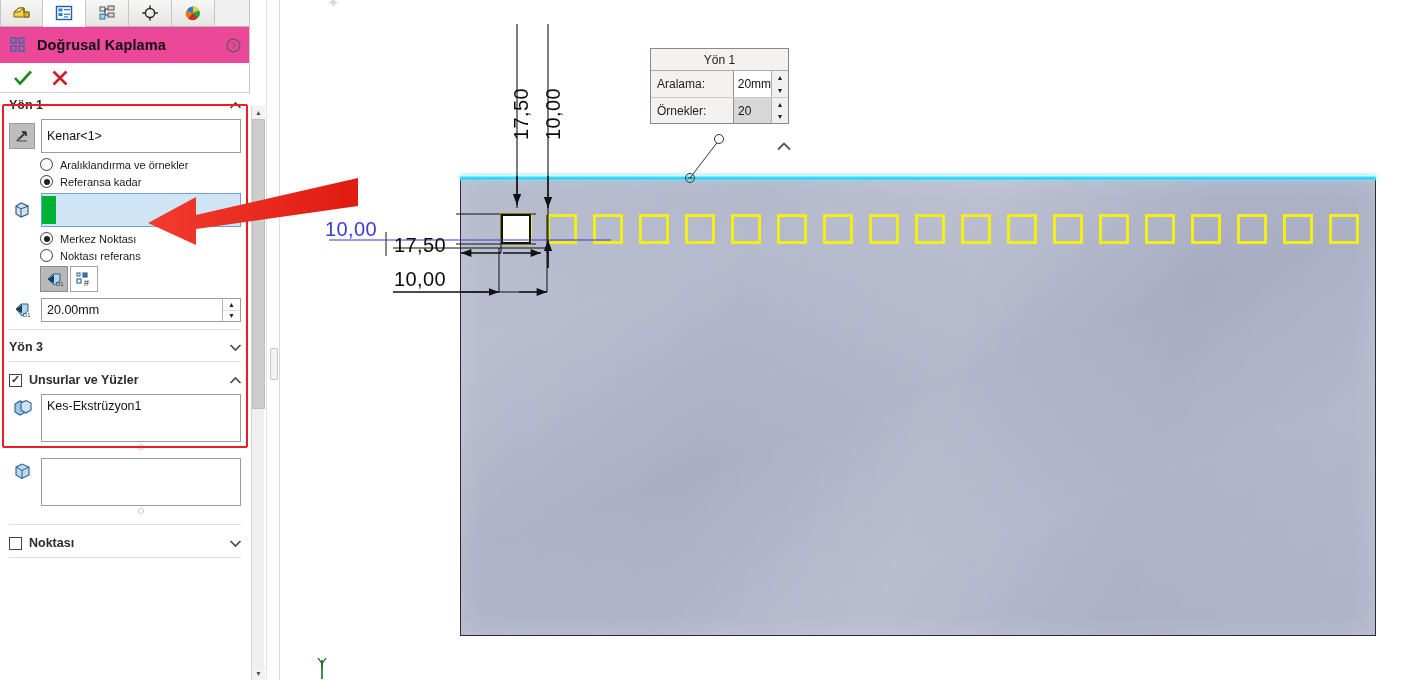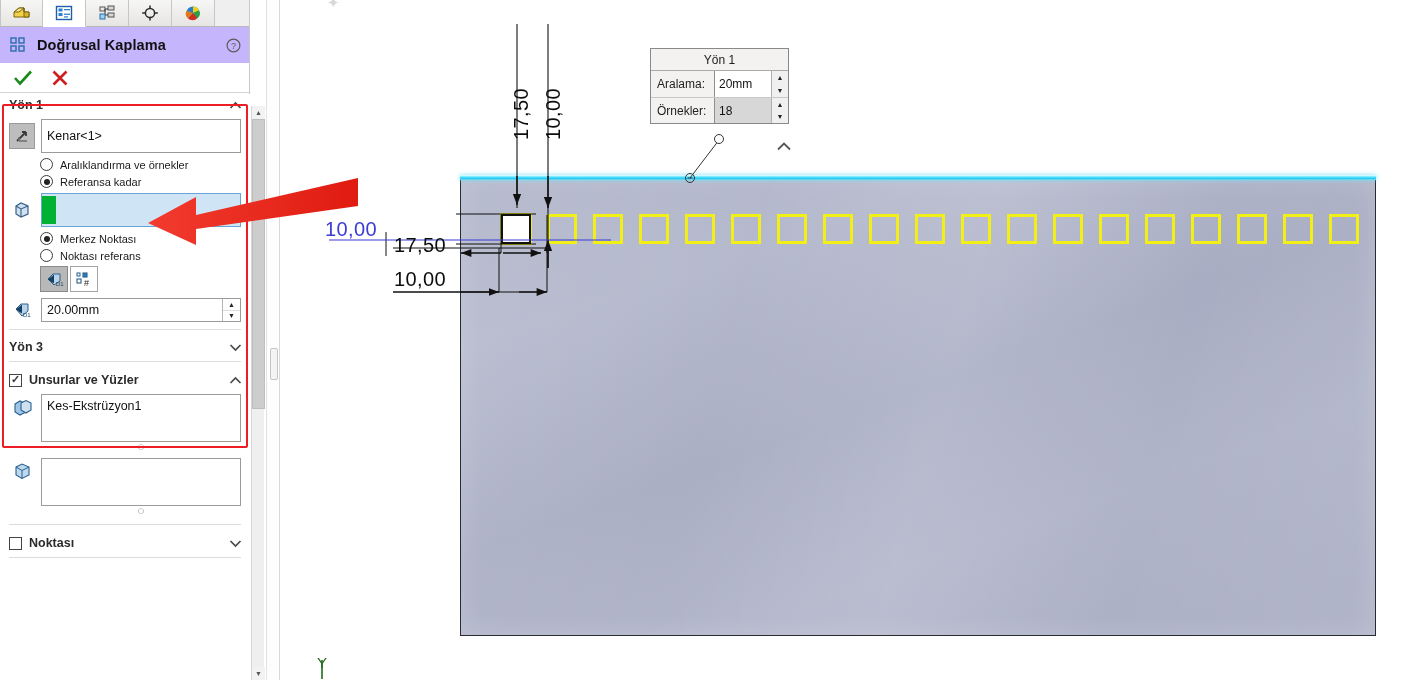--- a/index.html
+++ b/index.html
@@ -36,21 +36,21 @@
   .pm-tab:first-child { border-left: 1px solid #c6c6c6; }
   .pm-tab.active {
     background: #ffffff;
     border-bottom: 1px solid #ffffff;
     margin-bottom: -1px;
   }
 
   #pm-title {
     height: 36px; display: flex; align-items: center;
     padding: 0 8px 0 10px; gap: 9px;
-    background: #c4b5fd;
+    background: #ec4899;
   }
   #pm-title .ttl {
     font-size: 14.5px; font-weight: bold; letter-spacing: .1px;
     color: #111;
   }
   #pm-help { margin-left: auto; cursor: pointer; }
 
   #pm-okrow {
     height: 30px; display: flex; align-items: center; gap: 18px;
     padding-left: 13px;
@@ -244,21 +244,21 @@
     font-size: 12px;
     z-index: 20;
   }
   #fly .fly-ttl {
     height: 22px; display: flex; align-items: center; justify-content: center;
     border-bottom: 1px solid #aaa; color: #222;
   }
   .fly-row { display: flex; align-items: stretch; height: 26px; }
   .fly-row + .fly-row { border-top: 1px solid #c9c9c9; }
   .fly-lab {
-    width: 63px; display: flex; align-items: center;
+    width: 82px; display: flex; align-items: center;
     padding-left: 6px; color: #222;
   }
   .fly-in {
     flex: 1; display: flex; align-items: center;
     background: #fff; border-left: 1px solid #8f8f8f;
     padding-left: 4px; color: #111;
   }
   .fly-row.alt .fly-in { background: #d7d7d7; }
   .fly-spin {
     width: 17px; border-left: 1px solid #b0b0b0;
@@ -635,21 +635,21 @@
           <span>20mm</span>
         </div>
         <div class="fly-spin">
           <div>▲</div>
           <div>▼</div>
         </div>
       </div>
       <div class="fly-row alt">
         <div class="fly-lab">Örnekler:</div>
         <div class="fly-in">
-          <span>18</span>
+          <span>20</span>
         </div>
         <div class="fly-spin">
           <div>▲</div>
           <div>▼</div>
         </div>
       </div>
     </div>
 
     <div style="position:absolute;left:495px;top:141px;">
       <svg width="16" height="11" viewBox="0 0 16 11">

